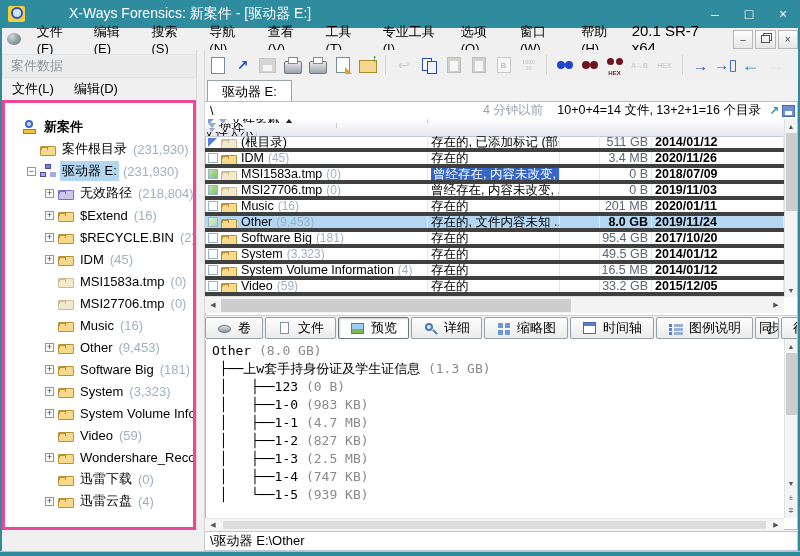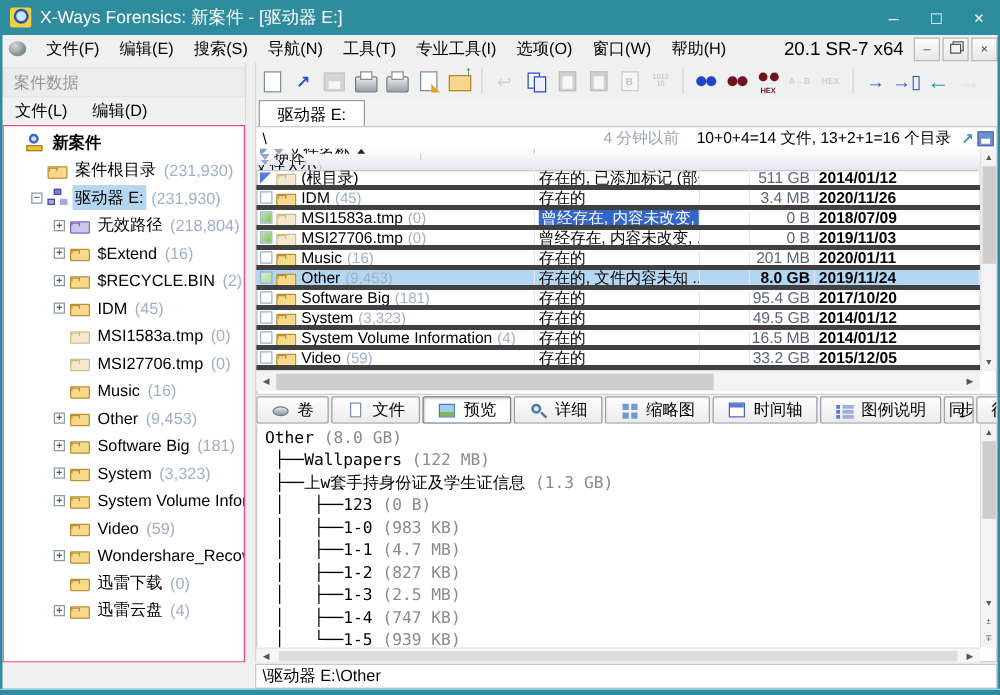--- a/index.html
+++ b/index.html
@@ -3,21 +3,21 @@
 <meta charset="utf-8">
 <style>
   html,body{margin:0;padding:0;}
   body{width:800px;height:556px;position:relative;overflow:hidden;background:#f0f0f0;
        font-family:"Liberation Sans","DejaVu Sans",sans-serif;font-size:13px;color:#000;}
   
   .titlebar{position:absolute;left:0;top:0;width:800px;height:28px;background:#2e8c9e;color:#fff;
             display:flex;align-items:center;}
   .app-icon{width:17px;height:16px;margin:0 7px 0 8px;position:relative;background:#f2cf3f;border-radius:2px;}
   .app-icon::before{content:"";position:absolute;left:3px;top:1px;width:8px;height:8px;border:2px solid #2d55b8;border-radius:50%;background:#cfe2ff;}
-  .title-text{font-size:14px;}
+  .title-text{font-size:14px;margin-left:37px;}
   .win-btns{margin-left:auto;display:flex;}
   .win-btn{width:34px;height:28px;display:flex;align-items:center;justify-content:center;font-size:14px;color:#fff;}
   .edge-l,.edge-r{position:absolute;top:28px;bottom:0;width:2px;background:#2e8c9e;z-index:50;}
   .edge-l{left:0}.edge-r{right:0}
   .edge-b{position:absolute;left:0;right:0;bottom:0;height:4px;background:#2e8c9e;z-index:50;border-top:1px solid #8fd0dd;}
   
   .menubar{position:absolute;left:0;top:28px;width:800px;height:22px;background:#f0f0f0;display:flex;align-items:center;}
   .sysmenu-icon{width:14px;height:12px;border-radius:50%;margin:0 8px 0 7px;background:radial-gradient(circle at 35% 30%,#cfd8da,#5a6a6e);}
   .mitem{padding:0 8px;font-size:13px;}
   .menubar-right{margin-left:auto;display:flex;align-items:center;}
@@ -57,22 +57,22 @@
   .subl{position:absolute;bottom:1px;left:50%;transform:translateX(-50%);font-size:6px;font-weight:bold;color:#6e1420;}
   .g-small{font-size:7px;color:#9aa2b2;font-weight:bold;}
   .g-blue,.g-blue2{font-size:15px;color:#2050c8;font-weight:bold;}
   .g-teal{font-size:18px;color:#2f93ad;font-weight:bold;}
   .g-pale{font-size:18px;color:#b5d3ea;font-weight:bold;}
   
   .side-caption{position:absolute;left:2px;top:54px;width:194px;height:24px;background:#ececec;border:1px solid #dfe5e8;
                 display:flex;align-items:center;padding-left:8px;box-sizing:border-box;color:#8f979c;font-size:13px;}
   .side-menu{position:absolute;left:2px;top:78px;width:194px;height:22px;display:flex;align-items:center;background:#f0f0f0;}
   .smitem{padding:0 10px;font-size:13px;}
-  .treebox{position:absolute;left:2px;top:100px;width:194px;height:430px;background:#fff;border:1px solid #ec4899;
-           box-sizing:border-box;overflow:hidden;padding-top:2px;}
+  .treebox{position:absolute;left:2px;top:100px;width:194px;height:430px;background:#fff;border:3px solid #ec4899;
+           box-sizing:border-box;overflow:hidden;padding-top:13px;}
   .trw{display:flex;align-items:center;height:22px;white-space:nowrap;}
   .exp{width:9px;height:9px;border:1px solid #8899aa;background:#fff;font-size:9px;line-height:7px;text-align:center;color:#334;
        flex:none;margin-right:4px;box-sizing:border-box;}
   .exp.hid{visibility:hidden;}
   .t-ic{width:16px;height:14px;position:relative;flex:none;margin-right:4px;}
   .fold{height:10px;margin-top:3px;background:#f7d98c;border:1px solid #ba8f35;border-radius:1px;box-sizing:border-box;}
   .fold::before{content:"";position:absolute;top:0;left:0;width:7px;height:3px;background:#f7d98c;border:1px solid #ba8f35;border-bottom:none;box-sizing:border-box;}
   .fold-pale{background:#f2e9cf;border-color:#cdbd8e;}.fold-pale::before{background:#f2e9cf;border-color:#cdbd8e;}
   .fold-purple{background:#cfc6ee;border-color:#7b6cc0;}.fold-purple::before{background:#cfc6ee;border-color:#7b6cc0;}
   .ic-drive::before{content:"";position:absolute;left:5px;top:0;width:6px;height:5px;background:#7d7dd4;border:1px solid #4a4aa0;box-sizing:border-box;}
@@ -170,20 +170,21 @@
   </span>
 </div>
 
 <div class="menubar">
   <span class="sysmenu-icon"></span>
   <span id="menu-items" style="display:flex">
       <span class="mitem">文件(F)</span>
       <span class="mitem">编辑(E)</span>
       <span class="mitem">搜索(S)</span>
       <span class="mitem">导航(N)</span>
+      <span class="mitem">查看(V)</span>
       <span class="mitem">工具(T)</span>
       <span class="mitem">专业工具(I)</span>
       <span class="mitem">选项(O)</span>
       <span class="mitem">窗口(W)</span>
       <span class="mitem">帮助(H)</span>
     </span>
   <span class="menubar-right">
     <span class="version">20.1 SR-7 x64</span>
     <span class="mdi-btn">–</span>
     <span class="mdi-btn">
@@ -586,21 +587,20 @@
     <span class="vtab clipped">
       <span>同步</span>
     </span>
     <span class="vtab">
       <span>行</span>
     </span>
   </div>
 
 <div class="preview" id="preview">
     <div class="pline"><span>Other </span><span class="psize">(8.0 GB)</span></div>
-    <div class="pline"><span> ├──Wallpapers </span><span class="psize">(122 MB)</span></div>
     <div class="pline"><span> ├──上w套手持身份证及学生证信息 </span><span class="psize">(1.3 GB)</span></div>
     <div class="pline"><span> │   ├──123 </span><span class="psize">(0 B)</span></div>
     <div class="pline"><span> │   ├──1-0 </span><span class="psize">(983 KB)</span></div>
     <div class="pline"><span> │   ├──1-1 </span><span class="psize">(4.7 MB)</span></div>
     <div class="pline"><span> │   ├──1-2 </span><span class="psize">(827 KB)</span></div>
     <div class="pline"><span> │   ├──1-3 </span><span class="psize">(2.5 MB)</span></div>
     <div class="pline"><span> │   ├──1-4 </span><span class="psize">(747 KB)</span></div>
     <div class="pline"><span> │   └──1-5 </span><span class="psize">(939 KB)</span></div>
   </div>
 <div class="vscroll2">

